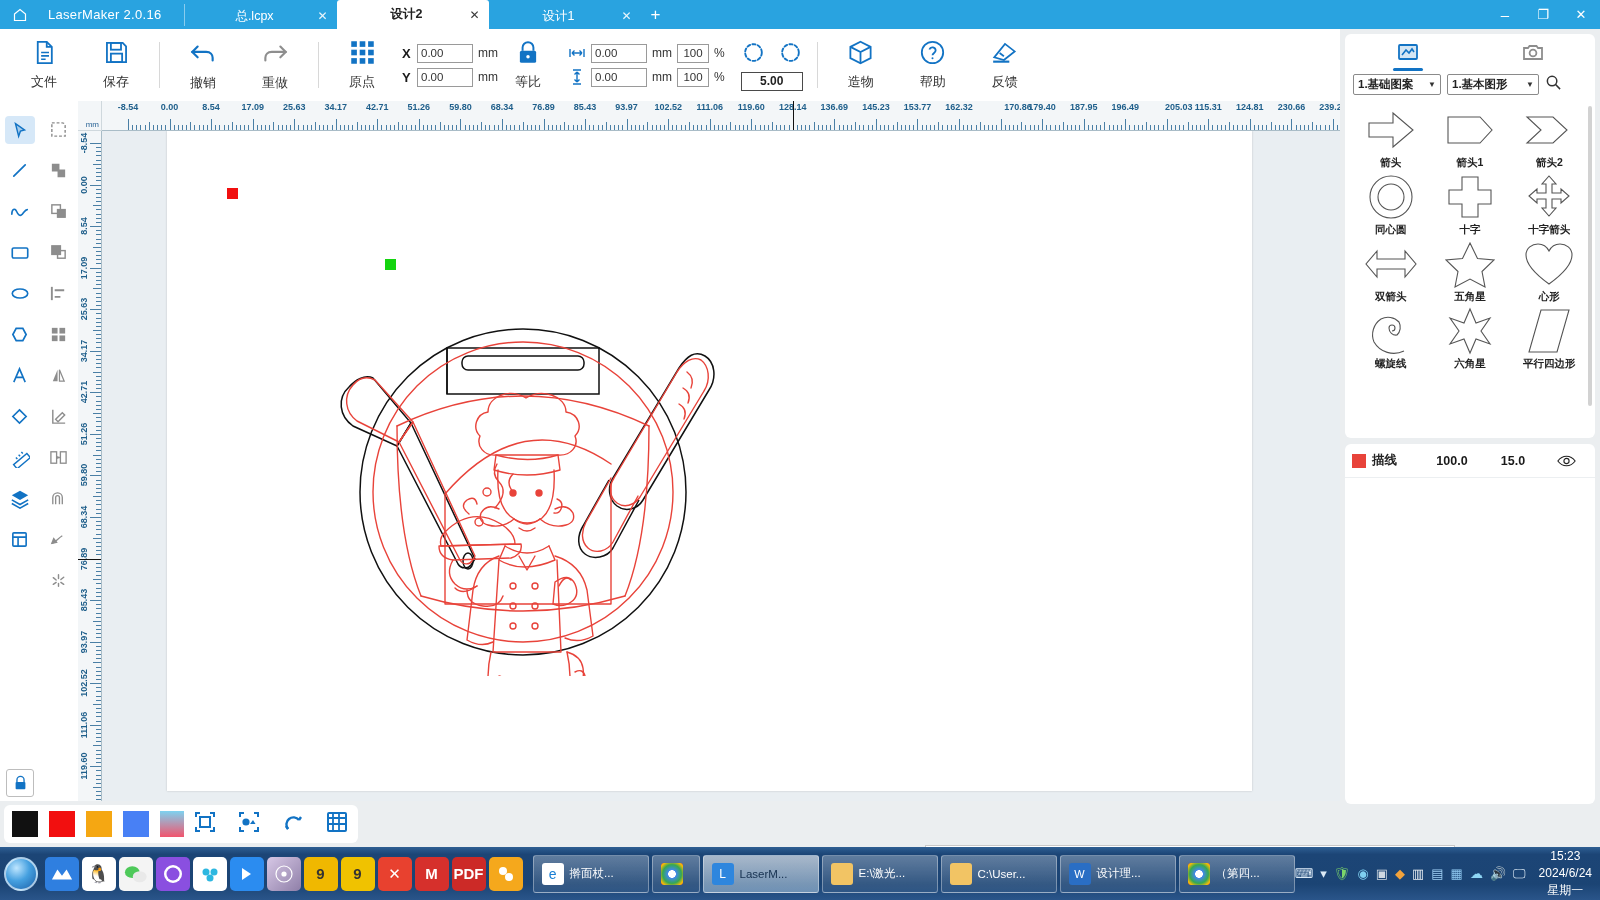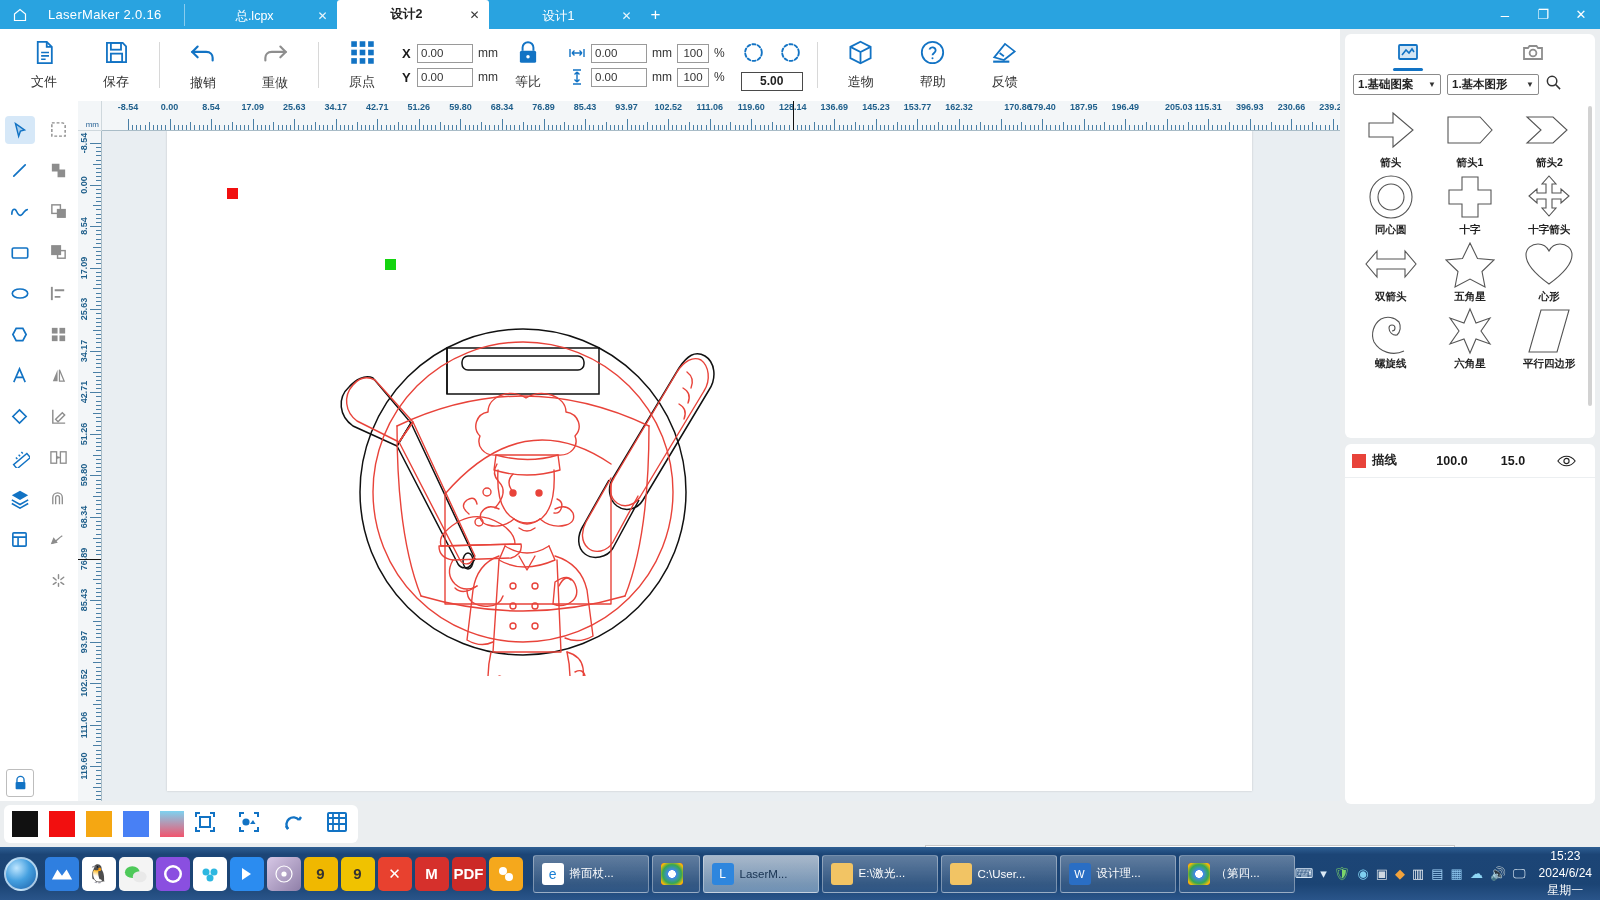--- a/index.html
+++ b/index.html
@@ -914,21 +914,21 @@
       <div class="tk" style="left: 1106.3px; height: 11px;"></div>
       <div class="tk" style="left: 1110.45px; height: 5px;"></div>
       <div class="tk" style="left: 1114.61px; height: 5px;"></div>
       <div class="tk" style="left: 1118.76px; height: 5px;"></div>
       <div class="tk" style="left: 1122.92px; height: 5px;"></div>
       <div class="tk" style="left: 1127.08px; height: 8px;"></div>
       <div class="tk" style="left: 1131.23px; height: 5px;"></div>
       <div class="tk" style="left: 1135.38px; height: 5px;"></div>
       <div class="tk" style="left: 1139.54px; height: 5px;"></div>
       <div class="tk" style="left: 1143.69px; height: 5px;"></div>
-      <div class="tlbl" style="left: 1147.85px;">396.93</div>
+      <div class="tlbl" style="left: 1147.85px;">124.81</div>
       <div class="tk" style="left: 1147.85px; height: 11px;"></div>
       <div class="tk" style="left: 1152px; height: 5px;"></div>
       <div class="tk" style="left: 1156.16px; height: 5px;"></div>
       <div class="tk" style="left: 1160.31px; height: 5px;"></div>
       <div class="tk" style="left: 1164.47px; height: 5px;"></div>
       <div class="tk" style="left: 1168.62px; height: 8px;"></div>
       <div class="tk" style="left: 1172.78px; height: 5px;"></div>
       <div class="tk" style="left: 1176.93px; height: 5px;"></div>
       <div class="tk" style="left: 1181.09px; height: 5px;"></div>
       <div class="tk" style="left: 1185.24px; height: 5px;"></div>

